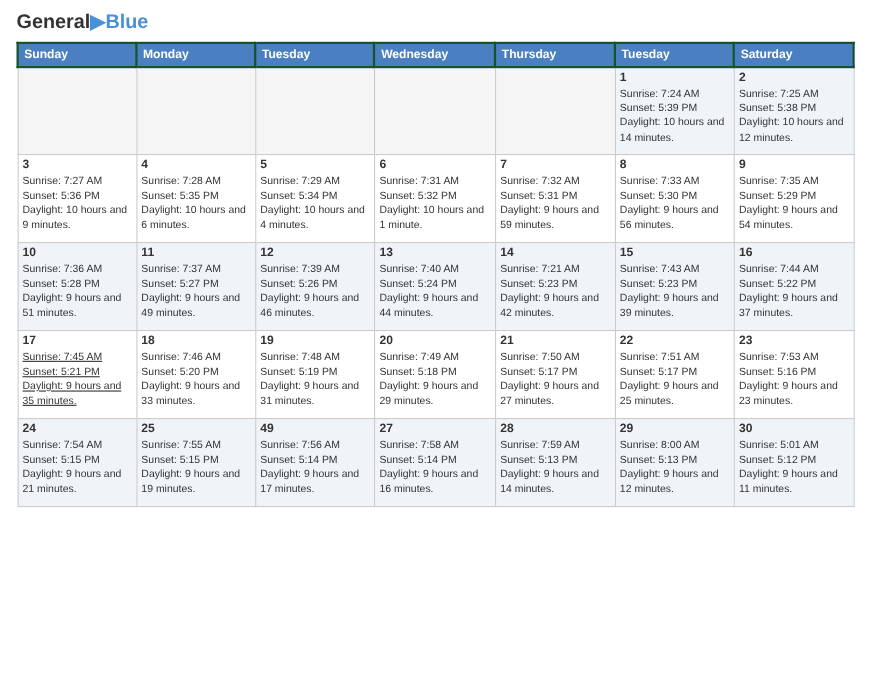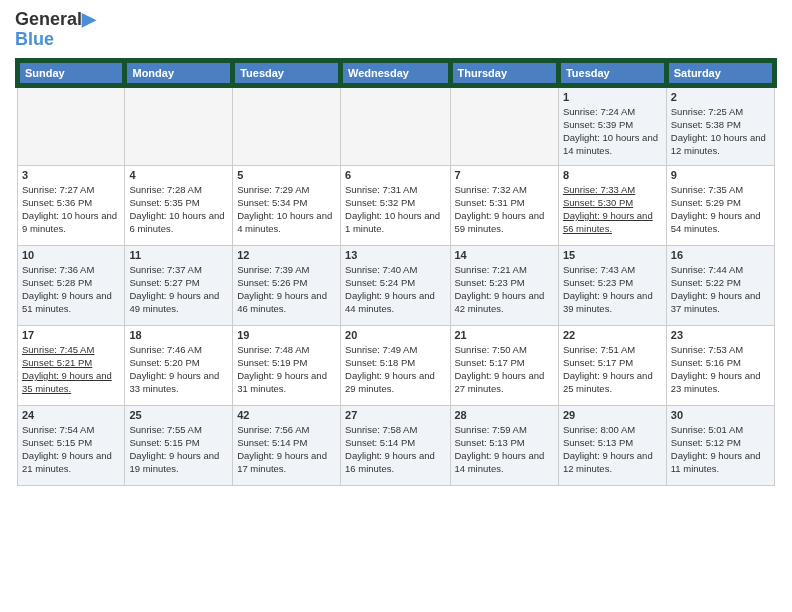--- a/index.html
+++ b/index.html
@@ -40,21 +40,21 @@
       border-collapse: collapse;
       font-size: 10px;
     }
     .calendar th {
       background: #4a7fc1;
       color: #fff;
       text-align: left;
       padding: 4px 5px;
       font-size: 11px;
       font-weight: bold;
-      border: 5px solid #14532d;
+      border: 2px solid #14532d;
     }
     .calendar td {
       border: 1px solid #ccc;
       vertical-align: top;
       padding: 3px 4px;
       width: 113px;
       height: 80px;
       background: #fff;
     }
     .calendar td.empty {
@@ -74,21 +74,21 @@
       font-size: 9.5px;
       line-height: 1.4;
     }
   </style>
 </head>
 <body>
 
 <div class="container">
   <div class="header">
     <div class="logo">
-      <div style="display:flex; flex-direction:column; line-height:1.1;">
+      <div style="display:flex; flex-direction:row; line-height:1.1;">
         <span style="font-size:18px; font-weight:bold; color:#333;">General<span style="color:#4a90d9;">▶</span></span>
         <span style="font-size:18px; font-weight:bold; color:#4a90d9;">Blue</span>
       </div>
     </div>
   </div>
 
   <table class="calendar">
     <thead>
       <tr id="weekday-header">
           <th>Sunday</th>
@@ -146,21 +146,21 @@
 Daylight: 10 hours and 1 minute.</div>
           </td>
           <td>
             <div class="day-num">7</div>
             <div class="day-info" style="white-space: pre-line;">Sunrise: 7:32 AM
 Sunset: 5:31 PM
 Daylight: 9 hours and 59 minutes.</div>
           </td>
           <td>
             <div class="day-num">8</div>
-            <div class="day-info" style="white-space: pre-line; text-decoration: underline;">Sunrise: 7:33 AM
+            <div class="day-info" style="white-space: pre-line;">Sunrise: 7:33 AM
 Sunset: 5:30 PM
 Daylight: 9 hours and 56 minutes.</div>
           </td>
           <td>
             <div class="day-num">9</div>
             <div class="day-info" style="white-space: pre-line;">Sunrise: 7:35 AM
 Sunset: 5:29 PM
 Daylight: 9 hours and 54 minutes.</div>
           </td>
         </tr>
@@ -259,21 +259,21 @@
 Sunset: 5:15 PM
 Daylight: 9 hours and 21 minutes.</div>
           </td>
           <td class="alt-row">
             <div class="day-num">25</div>
             <div class="day-info" style="white-space: pre-line;">Sunrise: 7:55 AM
 Sunset: 5:15 PM
 Daylight: 9 hours and 19 minutes.</div>
           </td>
           <td class="alt-row">
-            <div class="day-num">42</div>
+            <div class="day-num">49</div>
             <div class="day-info" style="white-space: pre-line;">Sunrise: 7:56 AM
 Sunset: 5:14 PM
 Daylight: 9 hours and 17 minutes.</div>
           </td>
           <td class="alt-row">
             <div class="day-num">27</div>
             <div class="day-info" style="white-space: pre-line;">Sunrise: 7:58 AM
 Sunset: 5:14 PM
 Daylight: 9 hours and 16 minutes.</div>
           </td>

